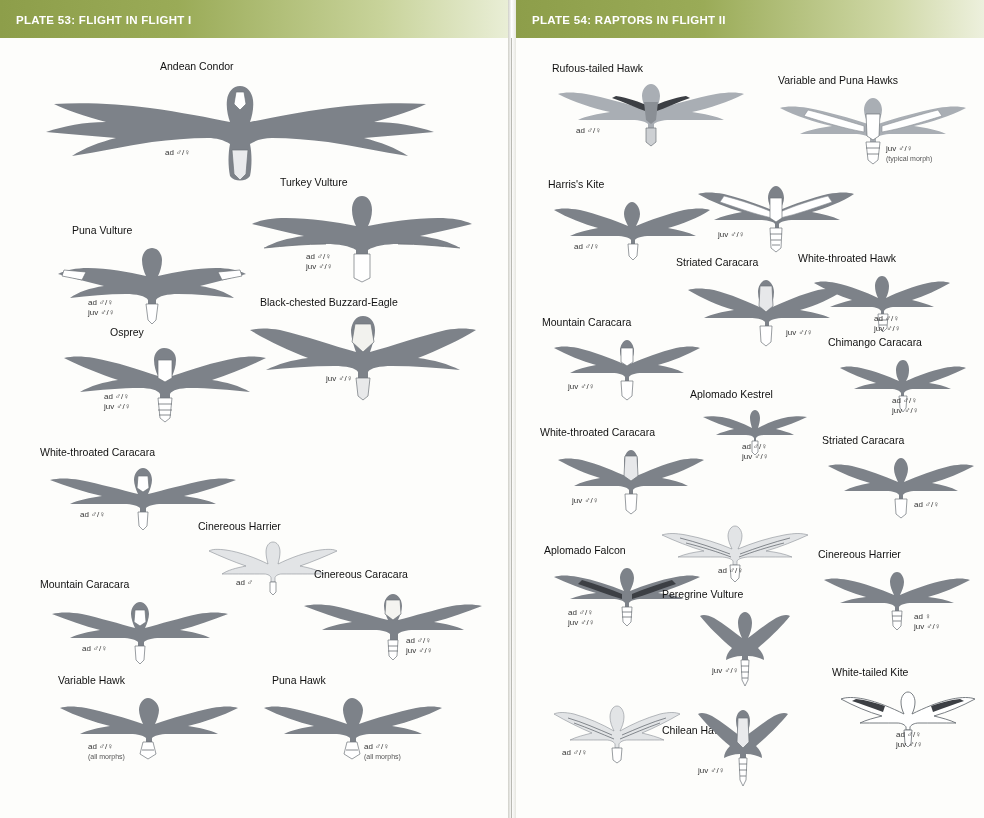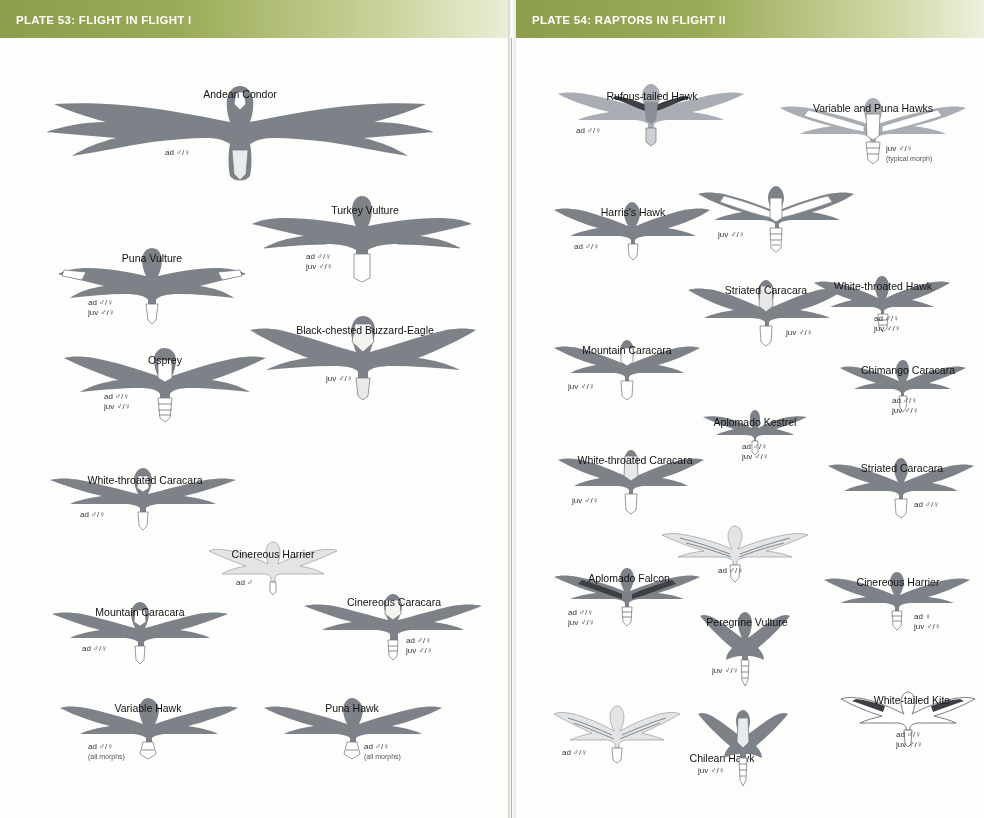--- a/index.html
+++ b/index.html
@@ -58,22 +58,21 @@
 
   
   .fig {
     position: absolute;
   }
   .fig-label {
     position: absolute;
     font-size: 10.5px;
     color: #111111;
     white-space: nowrap;
-    text-align: center;
-    margin-top: 28px;
+    text-align: left;
   }
   .sex-label {
     position: absolute;
     font-size: 8px;
     color: #333333;
     line-height: 1.25;
     white-space: nowrap;
   }
   .sex-label .sub {
     font-size: 7px;
@@ -309,21 +308,21 @@
   <div class="fig" style="left:552px; top:200px;">
     <svg width="160" height="62" viewBox="0 0 160 62">
       <path class="bird-body" d="M80 2 C76 2 72 8 72 14 C72 18 74 22 76 26
         C62 20 44 14 28 10 C16 8 8 8 2 10 C16 18 32 24 46 28
         C36 30 26 32 18 36 C34 36 50 36 64 36 C72 36 78 38 79 40
         L79 44 L83 44 L83 40 C84 38 90 36 98 36 C112 36 128 36 144 36
         C136 32 126 30 116 28 C130 24 146 18 158 10 C152 8 144 8 132 10
         C116 14 98 20 84 26 C86 22 88 18 88 14 C88 8 84 2 80 2 Z"></path>
       <path class="bird-light" d="M76 44 L86 44 L85 56 L81 60 L77 56 Z"></path>
     </svg>
-    <div class="fig-label" style="left:-4px; top:-22px; width:170px;">Harris's Hawk</div>
+    <div class="fig-label" style="left:-4px; top:-22px; width:170px;">Harris's Kite</div>
     <div class="sex-label" style="left:22px; top:42px;">ad&nbsp;♂/♀</div>
   </div>
 
   <div class="fig" style="left:696px; top:184px;">
     <svg width="160" height="72" viewBox="0 0 160 72">
       <path class="bird-body" d="M80 2 C76 2 72 8 72 14 C72 18 74 22 76 26
         C62 20 44 14 28 10 C16 8 8 8 2 10 C16 18 32 24 46 28
         C36 30 26 32 18 36 C34 36 50 36 64 36 C72 36 78 38 79 40
         L79 44 L83 44 L83 40 C84 38 90 36 98 36 C112 36 128 36 144 36
         C136 32 126 30 116 28 C130 24 146 18 158 10 C152 8 144 8 132 10

